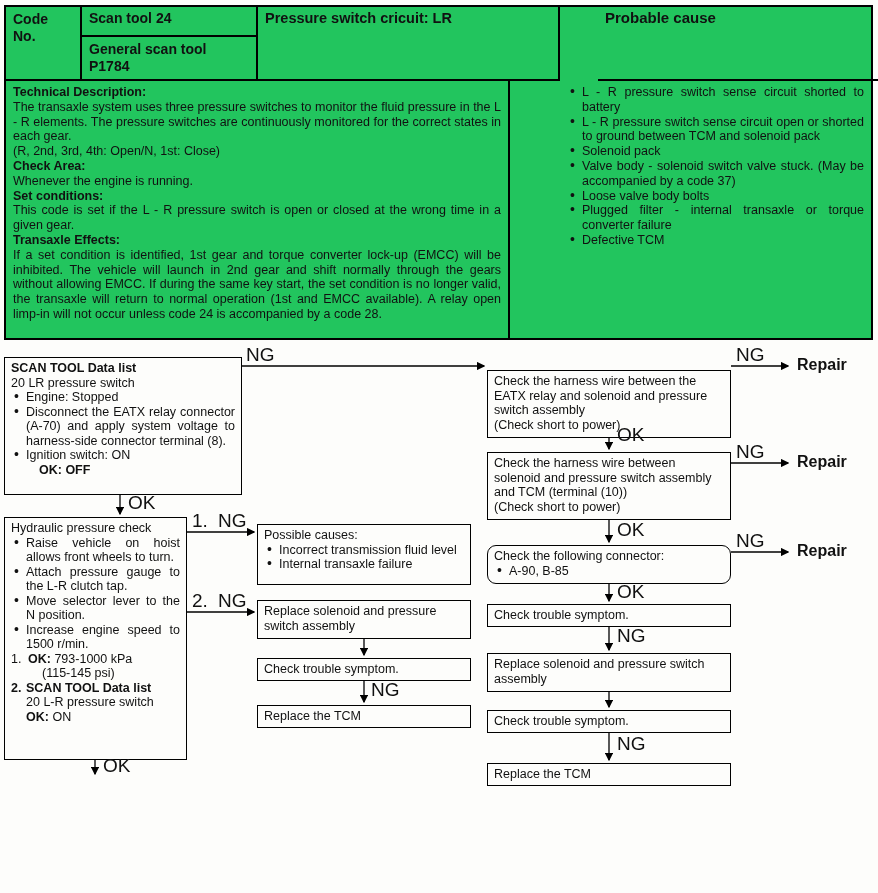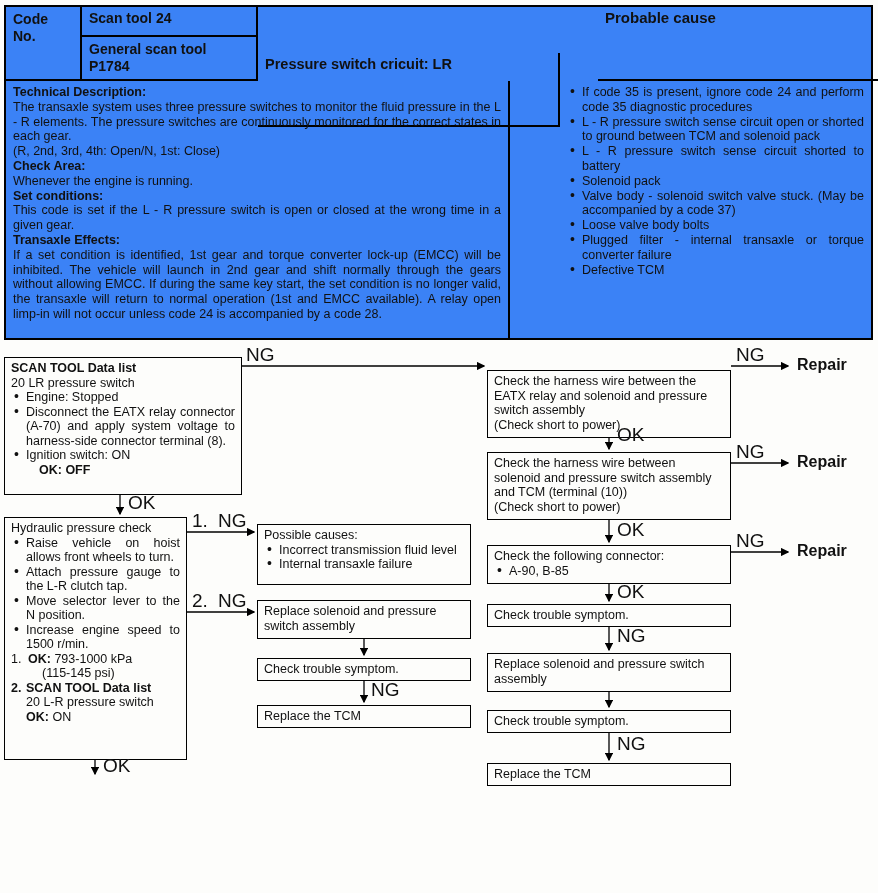--- a/index.html
+++ b/index.html
@@ -6,30 +6,30 @@
   .page {
     position:relative; width:878px; height:893px; margin:0 auto;
     background:#fdfdfb; color:#111;
     font-family:"Liberation Sans", sans-serif;
     font-size:12.5px; line-height:14.8px;
     overflow:hidden;
   }
   .b { font-weight:bold; }
   
   .tbl { position:absolute; left:4px; top:5px; width:869px; height:335px;
-         border:2px solid #000; box-sizing:border-box; background:#3b82f6; }
+         border:2px solid #000; box-sizing:border-box; background:#22c55e; }
   .tbl .cell { position:absolute; box-sizing:border-box; padding:4px 7px; }
   .c-code   { left:0; top:0; width:76px; height:74px; border-right:2px solid #000; border-bottom:2px solid #000;
               font-weight:bold; font-size:14px; line-height:17px; white-space:pre-line; }
   .c-scan   { left:76px; top:0; width:176px; height:30px; border-right:2px solid #000; border-bottom:2px solid #000;
               font-weight:bold; font-size:14px; }
   .c-general{ left:76px; top:30px; width:176px; height:44px; border-right:2px solid #000; border-bottom:2px solid #000;
               font-weight:bold; font-size:14px; line-height:17px; white-space:pre-line; }
   .c-circuit{ left:252px; top:0; width:302px; height:74px; border-right:2px solid #000; border-bottom:2px solid #000;
-              font-weight:bold; font-size:14.5px;margin-top:46px; }
+              font-weight:bold; font-size:14.5px; }
   .c-probh  { left:554px; top:0; width:311px; height:74px; border-bottom:2px solid #000;
               font-weight:bold; font-size:15px;margin-left:38px; }
   .c-desc   { left:0; top:74px; width:504px; height:257px; border-right:2px solid #000;
               text-align:justify; }
   .c-prob   { left:554px; top:74px; width:311px; height:257px; }
   .c-desc p { margin:0; }
   
   ul.blist { list-style:none; margin:0; padding:0 0 0 15px; }
   ul.blist li { position:relative; margin:0; text-align:justify; }
   ul.blist li::before { content:"\2022"; position:absolute; left:-12px; top:-1px; font-size:14px; }
@@ -66,23 +66,22 @@
       <p class="b">Check Area:</p>
       <p>Whenever the engine is running.</p>
       <p class="b">Set conditions:</p>
       <p>This code is set if the L - R pressure switch is open or closed at the wrong time in a given gear.</p>
       <p class="b">Transaxle Effects:</p>
       <p>If a set condition is identified, 1st gear and torque converter lock-up (EMCC) will be inhibited. The vehicle will launch in 2nd gear and shift normally through the gears without allowing EMCC. If during the same key start, the set condition is no longer valid, the transaxle will return to normal operation (1st and EMCC available). A relay open limp-in will not occur unless code 24 is accompanied by a code 28.</p>
     </div>
 
     <div class="cell c-prob">
       <ul class="blist">
-        <li>If code 35 is present, ignore code 24 and perform code 35 diagnostic procedures</li>
+        <li>L - R pressure switch sense circuit shorted to battery</li>
         <li>L - R pressure switch sense circuit open or shorted to ground between TCM and solenoid pack</li>
-        <li>L - R pressure switch sense circuit shorted to battery</li>
         <li>Solenoid pack</li>
         <li>Valve body - solenoid switch valve stuck. (May be accompanied by a code 37)</li>
         <li>Loose valve body bolts</li>
         <li>Plugged filter - internal transaxle or torque converter failure</li>
         <li>Defective TCM</li>
       </ul>
     </div>
   </div>
 
   <svg class="connectors" width="878" height="893" aria-hidden="true">
@@ -160,21 +159,21 @@
   <div class="fc-box" style="left:257px; top:705px; width:214px; height:23px;">Replace the TCM</div>
 
   <div class="fc-box" style="left:487px; top:357px; width:244px; height:68px;margin-top:13px;">
     <div>Check the harness wire between the EATX relay and solenoid and pressure switch assembly</div>
     <div>(Check short to power)</div>
   </div>
   <div class="fc-box" style="left:487px; top:452px; width:244px; height:68px;">
     <div>Check the harness wire between solenoid and pressure switch assembly and TCM (terminal (10))</div>
     <div>(Check short to power)</div>
   </div>
-  <div class="fc-box" style="left:487px; top:545px; width:244px; height:39px;">
+  <div class="fc-box" style="left:487px; top:545px; width:244px; height:39px;border-radius:9px;">
     <div>Check the following connector:</div>
     <ul class="blist">
       <li>A-90, B-85</li>
     </ul>
   </div>
   <div class="fc-box" style="left:487px; top:604px; width:244px; height:23px;">Check trouble symptom.</div>
   <div class="fc-box" style="left:487px; top:653px; width:244px; height:39px;">Replace solenoid and pressure switch assembly</div>
   <div class="fc-box" style="left:487px; top:710px; width:244px; height:23px;">Check trouble symptom.</div>
   <div class="fc-box" style="left:487px; top:763px; width:244px; height:23px;">Replace the TCM</div>
 

